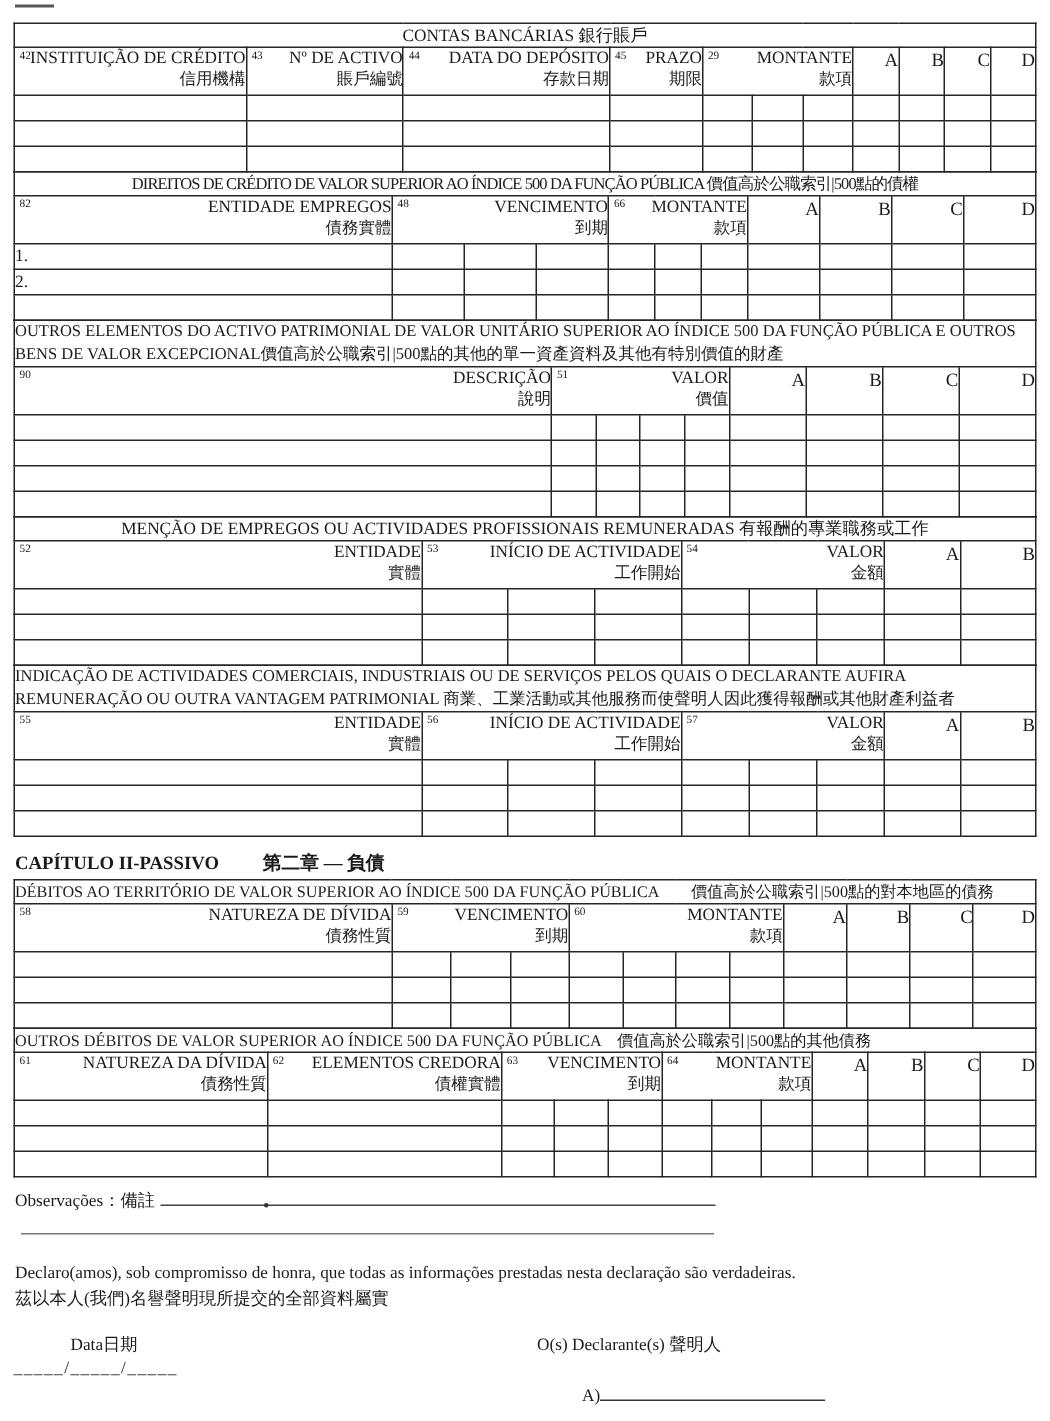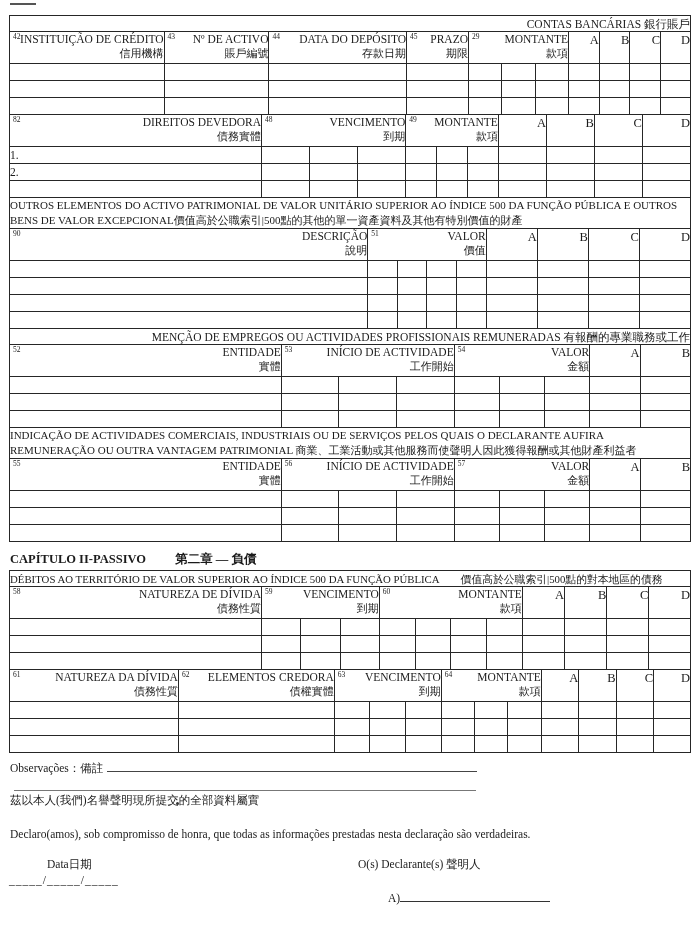--- a/index.html
+++ b/index.html
@@ -5,21 +5,21 @@
   html,body{margin:0;padding:0;background:#ffffff;}
   body{width:700px;height:947px;overflow:hidden;color:#1b1b1b;
        font-family:"Liberation Serif","DejaVu Serif",serif;}
   .page{position:relative;width:700px;height:947px;background:#fff;}
   .scan-mark{position:absolute;left:10px;top:3px;width:26px;height:2px;background:#555;}
   .form-area{position:absolute;left:9px;top:16px;width:682px;}
 
   table.form-table{border-collapse:collapse;width:100%;table-layout:fixed;margin-top:-1px;}
   table.form-table td{border:1px solid #262626;padding:0;overflow:hidden;}
 
-  td.title{height:15px;font-size:11.5px;text-align:right;padding:1px 4px;line-height:14px;}
+  td.title{height:15px;font-size:11.5px;text-align:center;padding:1px 4px;line-height:14px;}
   td.title.align-left{text-align:left;}
   td.title.twolines{height:30px;line-height:15px;font-size:11px;}
   #tbl-direitos td.title{letter-spacing:-0.6px;font-size:11px;}
   #tbl-debitos-territorio td.title,#tbl-outros-debitos td.title{font-size:10.8px;}
 
   td.hdr{height:30px;position:relative;text-align:right;vertical-align:top;font-size:11.5px;}
   td.hdr .num{position:absolute;left:3px;top:1px;font-size:7.5px;line-height:8px;}
   td.hdr .pt{margin-top:1px;line-height:13px;white-space:nowrap;}
   td.hdr .zh{line-height:14px;font-size:11px;}
   td.hdr.letter{font-size:12.5px;padding-top:1px;}
@@ -151,32 +151,35 @@
             <col style="width: 4.53333%;">
             <col style="width: 4.53333%;">
             <col style="width: 4.53333%;">
             <col style="width: 7.05%;">
             <col style="width: 7.05%;">
             <col style="width: 7.05%;">
             <col style="width: 7.05%;">
           </colgroup>
           <tbody>
             <tr>
+              <td colspan="11" class="title align-center">DIREITOS DE CRÉDITO DE VALOR SUPERIOR AO ÍNDICE 500 DA FUNÇÃO PÚBLICA 價值高於公職索引|500點的債權</td>
+            </tr>
+            <tr>
               <td colspan="1" class="hdr">
                 <span class="num">82</span>
-                <div class="pt">DIREITOS DEVEDORA</div>
+                <div class="pt">ENTIDADE EMPREGOS</div>
                 <div class="zh">債務實體</div>
               </td>
               <td colspan="3" class="hdr">
                 <span class="num">48</span>
                 <div class="pt">VENCIMENTO</div>
                 <div class="zh">到期</div>
               </td>
               <td colspan="3" class="hdr">
-                <span class="num">49</span>
+                <span class="num">66</span>
                 <div class="pt">MONTANTE</div>
                 <div class="zh">款項</div>
               </td>
               <td colspan="1" class="hdr letter">A</td>
               <td colspan="1" class="hdr letter">B</td>
               <td colspan="1" class="hdr letter">C</td>
               <td colspan="1" class="hdr letter">D</td>
             </tr>
             <tr>
               <td class="cell">1.</td>
@@ -539,20 +542,23 @@
             <col style="width: 4.9%;">
             <col style="width: 4.9%;">
             <col style="width: 4.9%;">
             <col style="width: 5.5%;">
             <col style="width: 5.5%;">
             <col style="width: 5.5%;">
             <col style="width: 5.4%;">
           </colgroup>
           <tbody>
             <tr>
+              <td colspan="12" class="title align-left">OUTROS DÉBITOS DE VALOR SUPERIOR AO ÍNDICE 500 DA FUNÇÃO PÚBLICA　價值高於公職索引|500點的其他債務</td>
+            </tr>
+            <tr>
               <td colspan="1" class="hdr">
                 <span class="num">61</span>
                 <div class="pt">NATUREZA DA DÍVIDA</div>
                 <div class="zh">債務性質</div>
               </td>
               <td colspan="1" class="hdr">
                 <span class="num">62</span>
                 <div class="pt">ELEMENTOS CREDORA</div>
                 <div class="zh">債權實體</div>
               </td>
@@ -615,22 +621,22 @@
             </tr>
           </tbody>
         </table>
       </div>
 
     <div class="obs-row">
       <span>Observações：備註</span><span class="obs-line"></span>
     </div>
     <div class="obs-line2"></div>
 
+    <p class="decl">Declaro(amos), sob compromisso de honra, que todas as informações prestadas nesta declaração são verdadeiras.</p>
     <p class="decl zh">茲以本人(我們)名譽聲明現所提交的全部資料屬實</p>
-    <p class="decl">Declaro(amos), sob compromisso de honra, que todas as informações prestadas nesta declaração são verdadeiras.</p>
 
     <div class="sig-area">
       <div class="date-label">Data日期</div>
       <div class="date-line">_____/_____/_____</div>
       <div class="declarants-label">O(s) Declarante(s)  聲明人</div>
       <div class="sig-a">
         <span>A)</span><span class="sig-line"></span>
       </div>
 
     </div>

